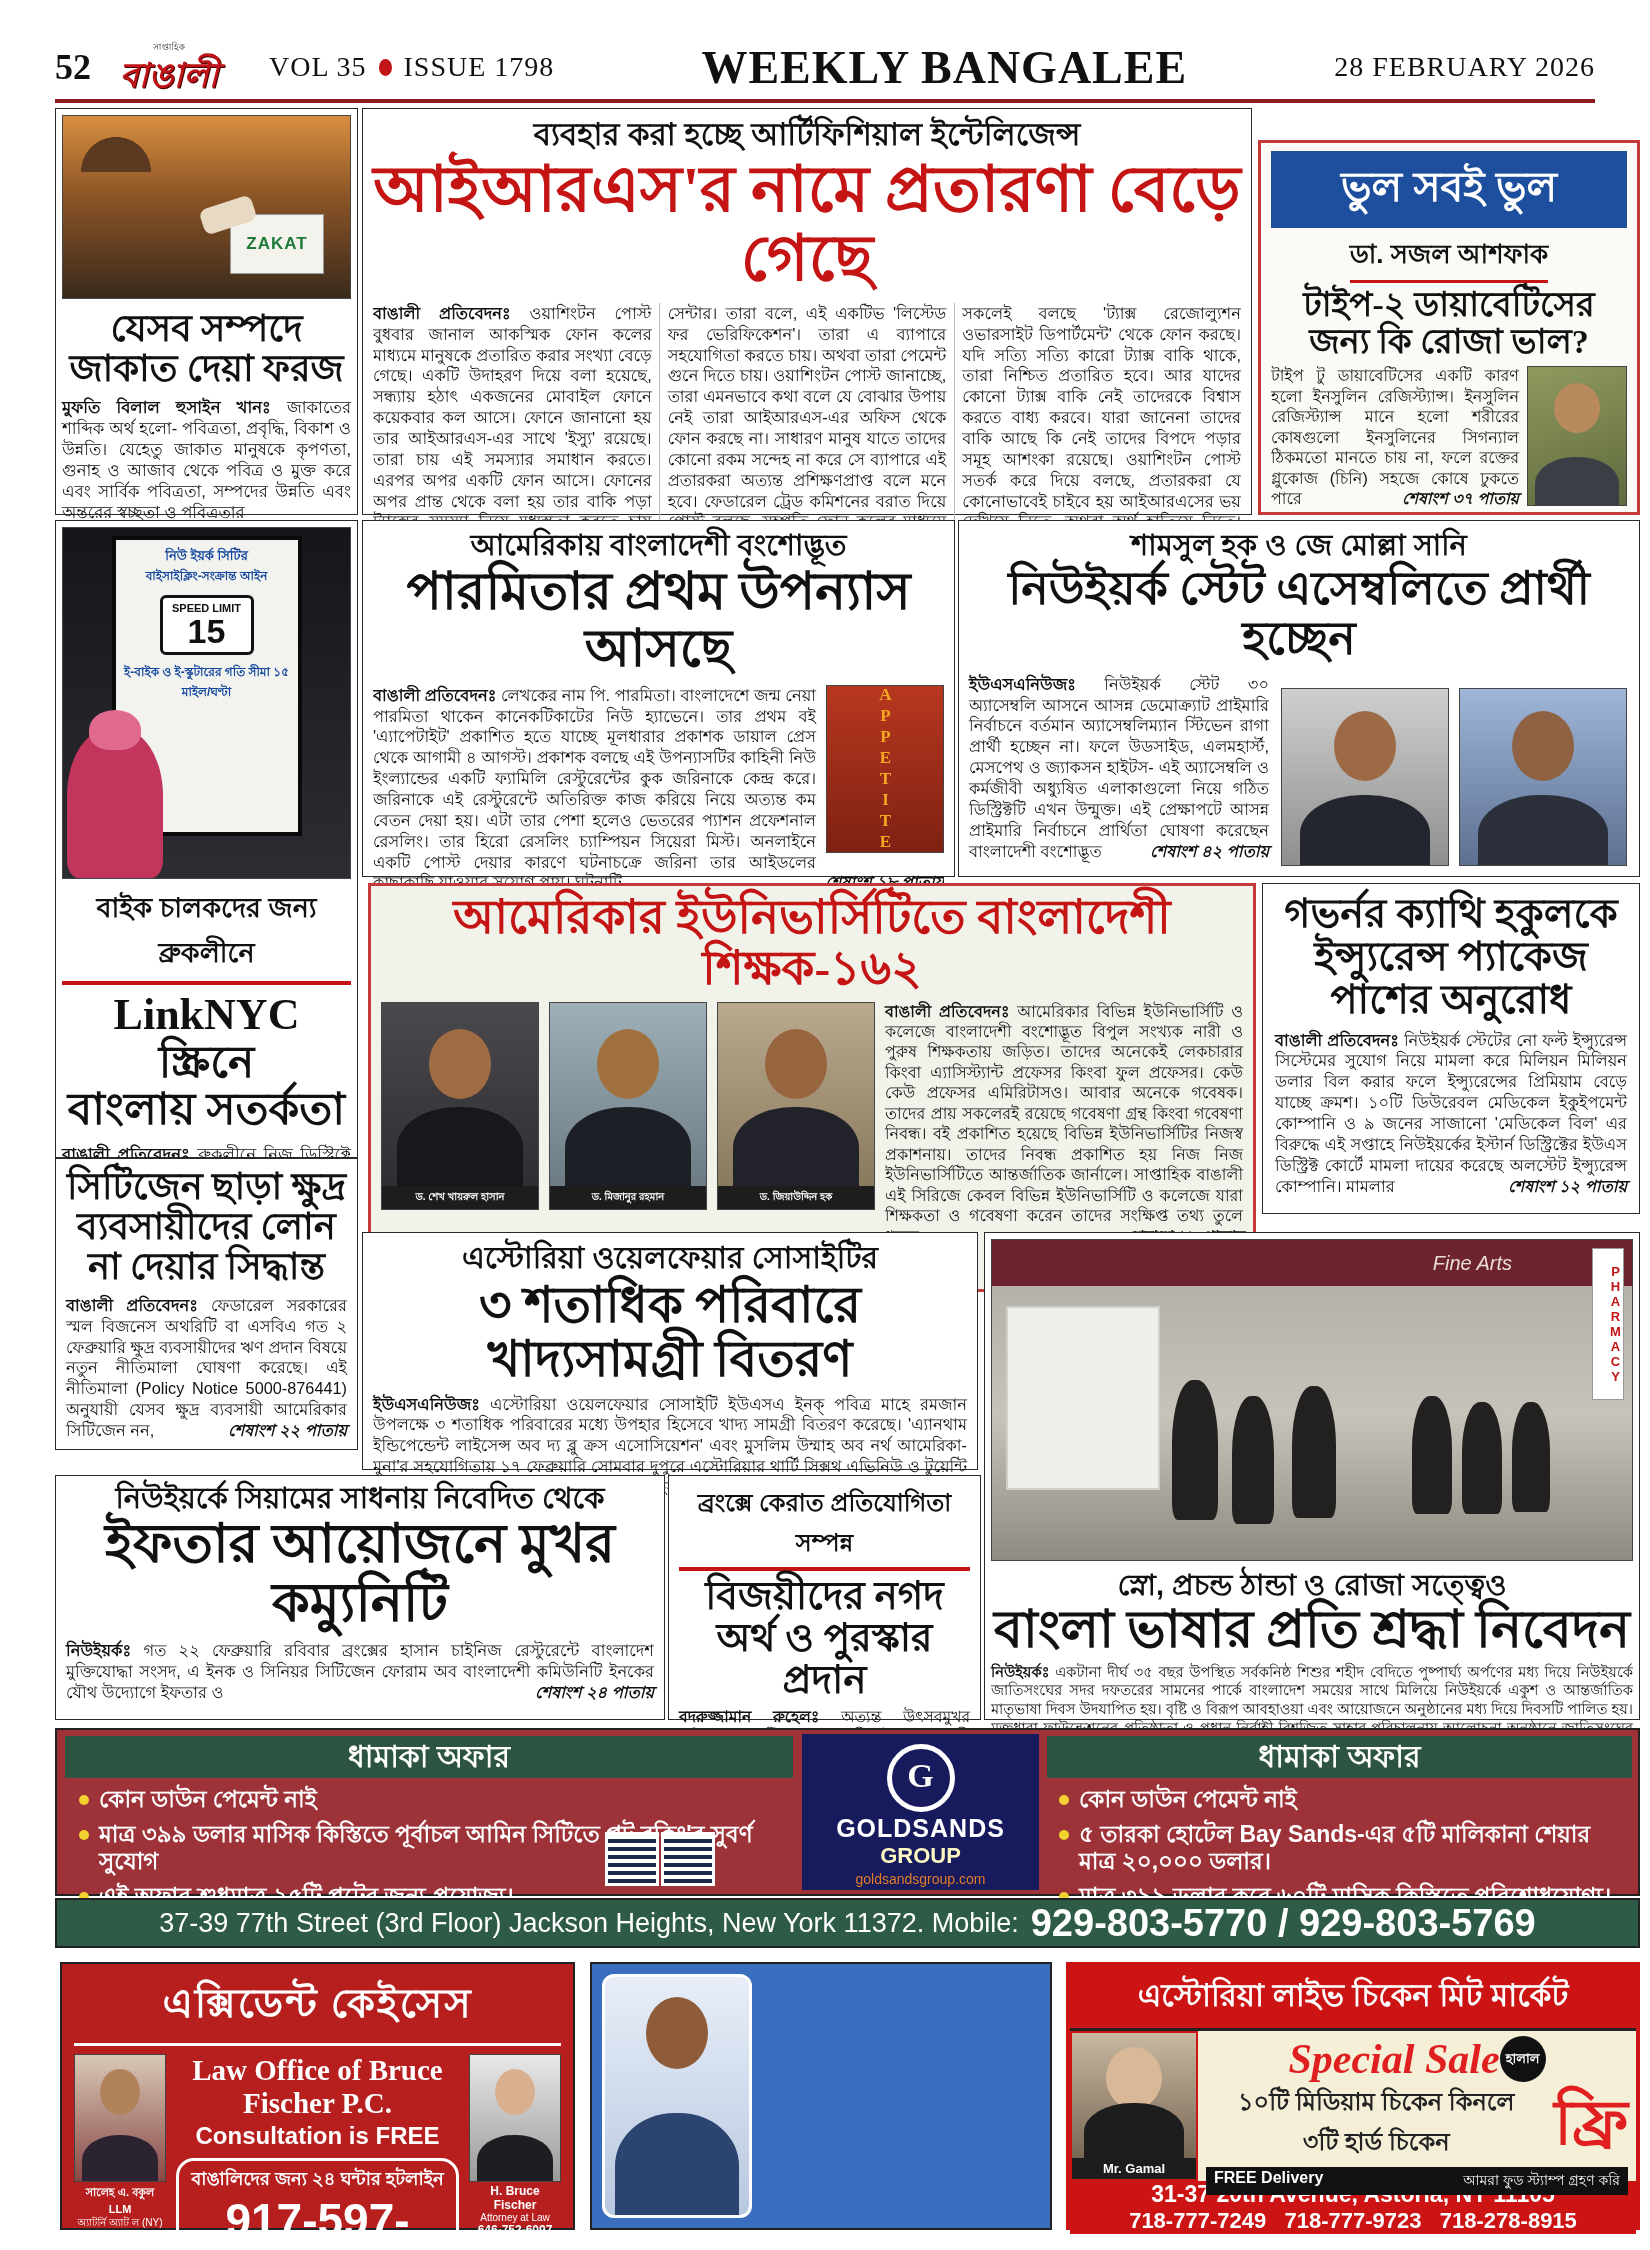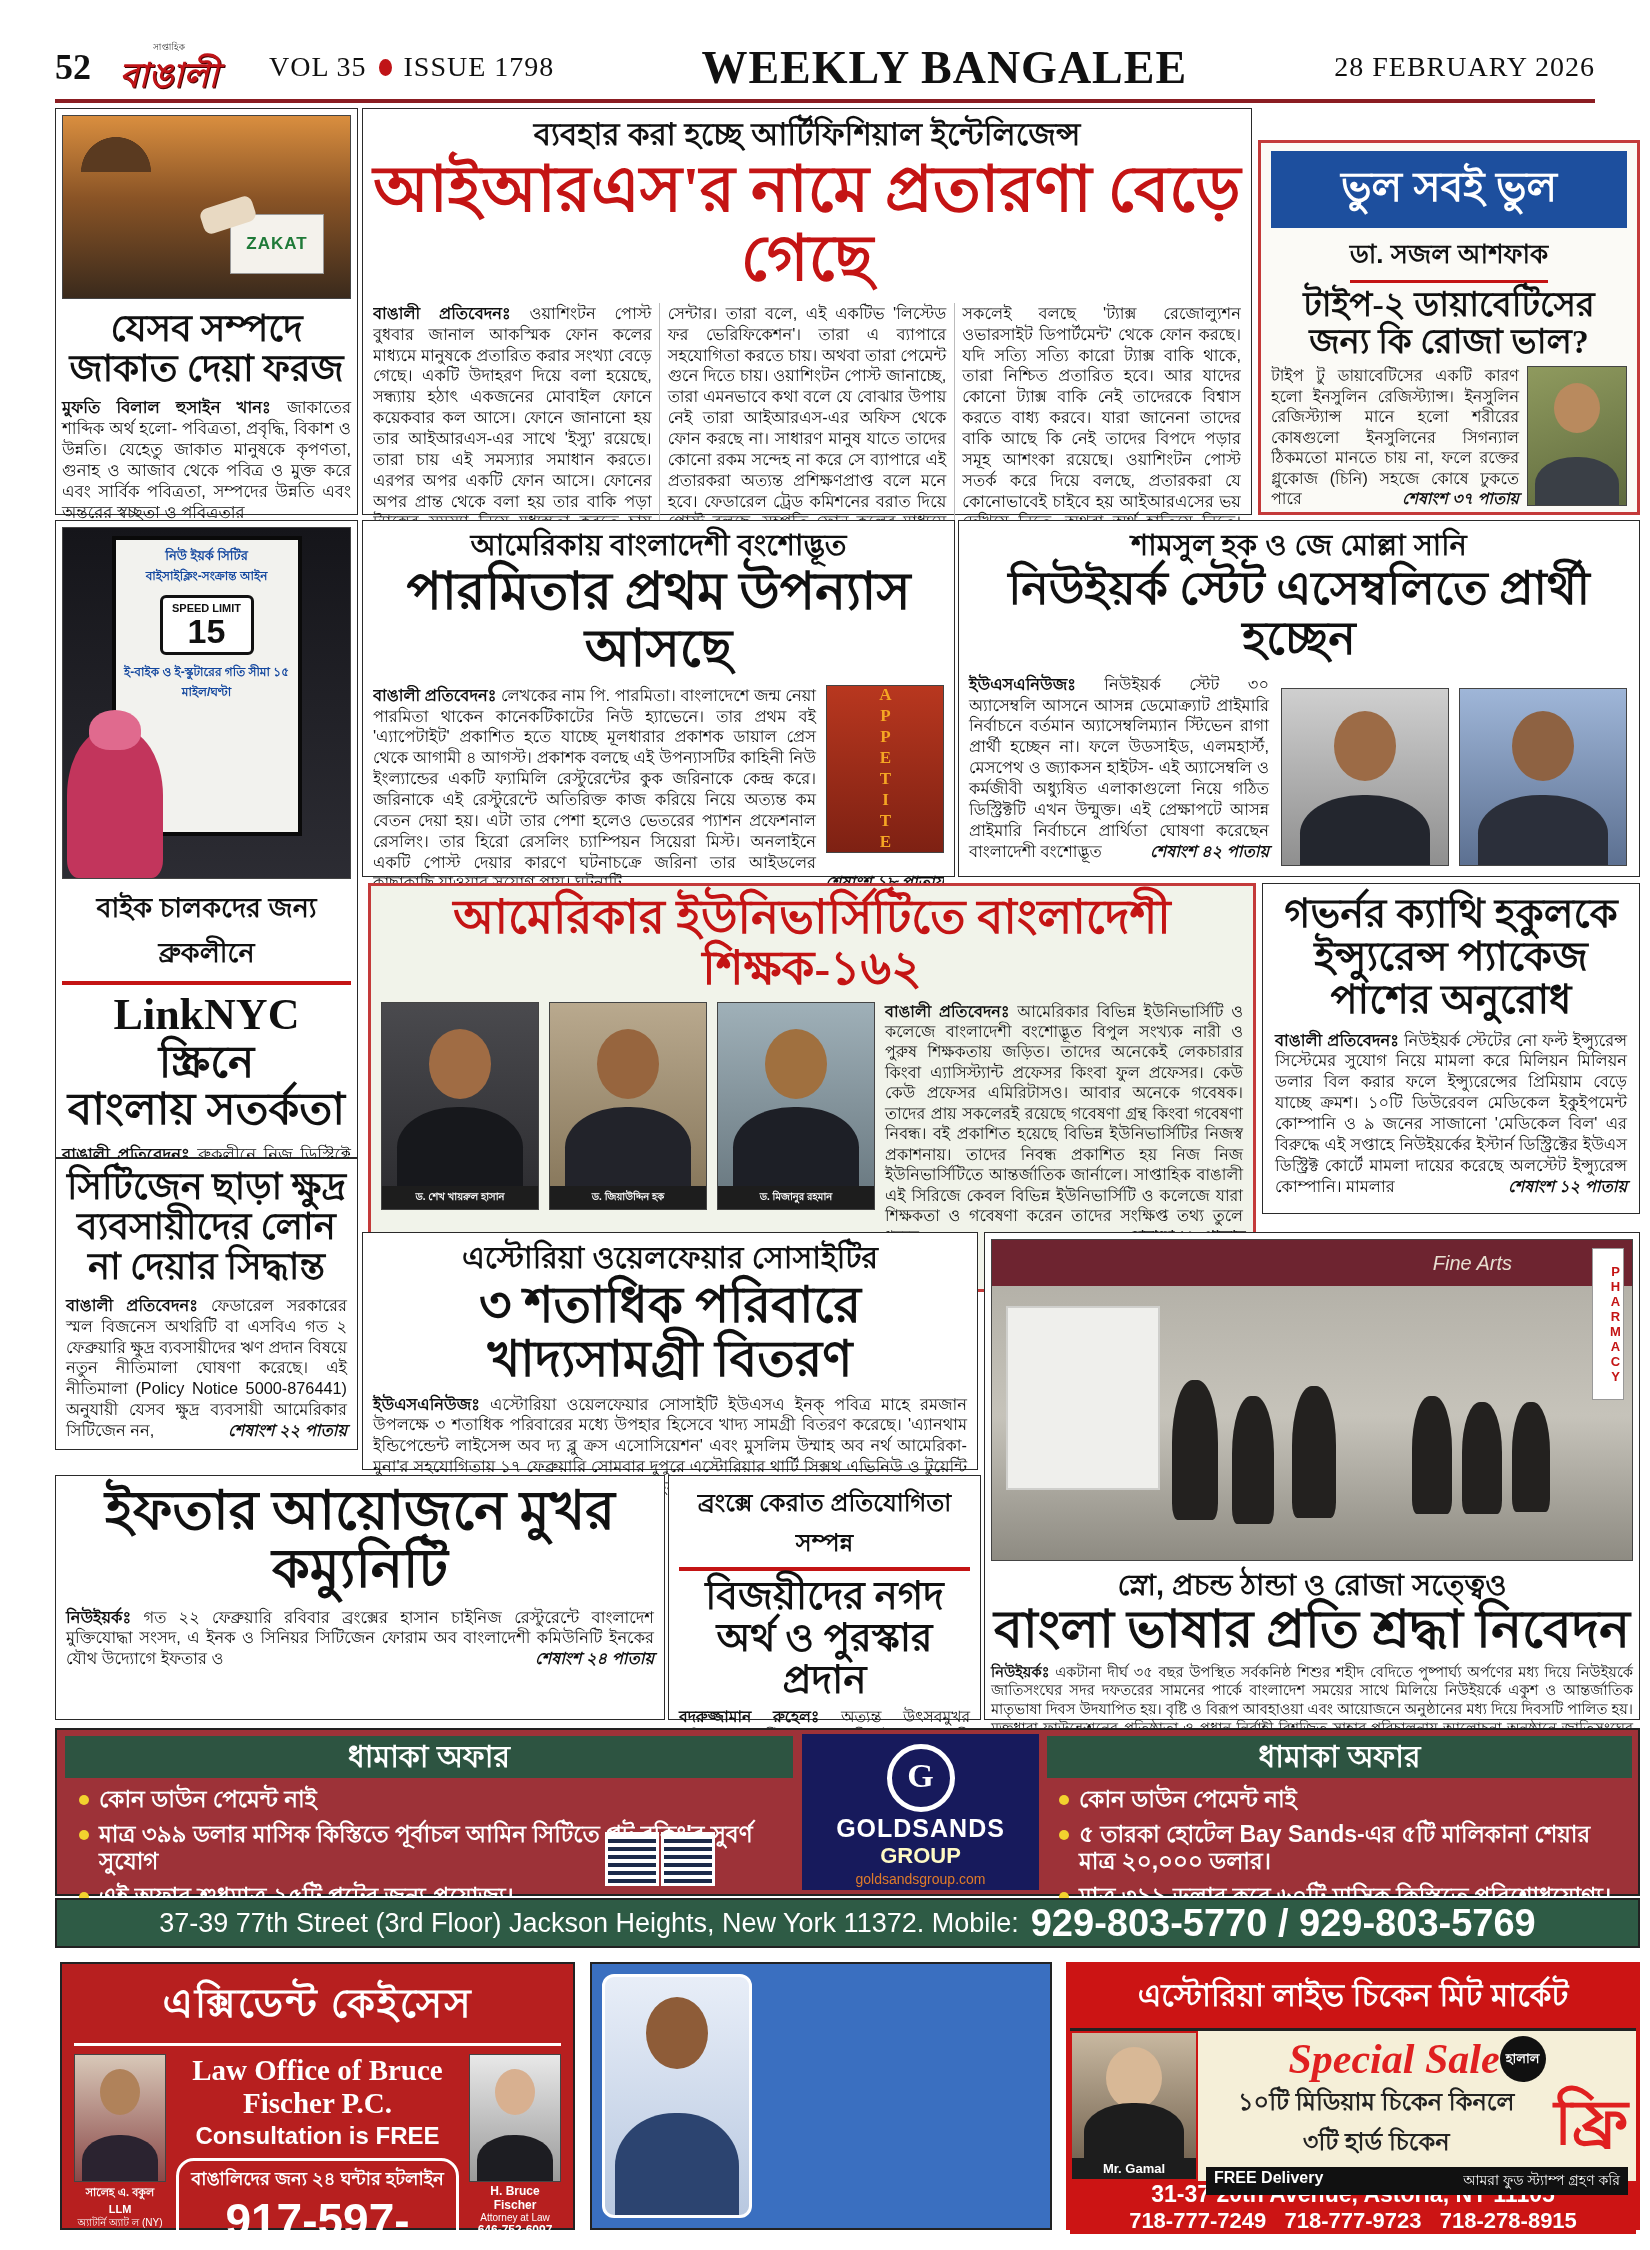--- a/index.html
+++ b/index.html
@@ -161,29 +161,29 @@
 
   <div class="box" style="left:368px;top:883px;width:888px;height:409px;border:3.5px solid #c43a3a;background:#f1f3ea;padding:6px 10px;">
     <div class="headline" style="font-size:47px;color:#c41414;">আমেরিকার ইউনিভার্সিটিতে বাংলাদেশী শিক্ষক-১৬২</div>
     <div style="display:flex;gap:10px;margin-top:8px;">
       <div style="display:flex;gap:10px;flex:none;">
         <div class="photo" style="width:158px;height:208px;background:linear-gradient(180deg,#4a4a4e 0%,#2b2b2f 100%);">
           <div class="p-head" style="top:26px;width:62px;height:70px;background:#a06c44;"></div>
           <div class="p-body" style="bottom:18px;width:126px;height:84px;background:#17181c;"></div>
           <div class="caption-bar">ড. শেখ খায়রুল হাসান</div>
         </div>
+        <div class="photo" style="width:158px;height:208px;background:linear-gradient(180deg,#9fb0b8 0%,#66757d 100%);">
+          <div class="p-head" style="top:26px;width:62px;height:70px;background:#a0703f;"></div>
+          <div class="p-body" style="bottom:18px;width:126px;height:84px;background:#1d1f26;"></div>
+          <div class="caption-bar">ড. মিজানুর রহমান</div>
+        </div>
         <div class="photo" style="width:158px;height:208px;background:linear-gradient(180deg,#b9a98e 0%,#837357 100%);">
           <div class="p-head" style="top:26px;width:62px;height:70px;background:#97653e;"></div>
           <div class="p-body" style="bottom:18px;width:126px;height:84px;background:#22232a;"></div>
           <div class="caption-bar">ড. জিয়াউদ্দিন হক</div>
-        </div>
-        <div class="photo" style="width:158px;height:208px;background:linear-gradient(180deg,#9fb0b8 0%,#66757d 100%);">
-          <div class="p-head" style="top:26px;width:62px;height:70px;background:#a0703f;"></div>
-          <div class="p-body" style="bottom:18px;width:126px;height:84px;background:#1d1f26;"></div>
-          <div class="caption-bar">ড. মিজানুর রহমান</div>
         </div>
       </div>
       <div class="bodytext" style="font-size:16px;flex:1;">
         <span class="lead">বাঙালী প্রতিবেদনঃ</span>
         <span>আমেরিকার বিভিন্ন ইউনিভার্সিটি ও কলেজে বাংলাদেশী বংশোদ্ভূত বিপুল সংখ্যক নারী ও পুরুষ শিক্ষকতায় জড়িত। তাদের অনেকেই লেকচারার কিংবা এ্যাসিস্ট্যান্ট প্রফেসর কিংবা ফুল প্রফেসর। কেউ কেউ প্রফেসর এমিরিটাসও। আবার অনেকে গবেষক। তাদের প্রায় সকলেরই রয়েছে গবেষণা গ্রন্থ কিংবা গবেষণা নিবন্ধ। বই প্রকাশিত হয়েছে বিভিন্ন ইউনিভার্সিটির নিজস্ব প্রকাশনায়। তাদের নিবন্ধ প্রকাশিত হয় নিজ নিজ ইউনিভার্সিটিতে আন্তর্জাতিক জার্নালে। সাপ্তাহিক বাঙালী এই সিরিজে কেবল বিভিন্ন ইউনিভার্সিটি ও কলেজে যারা শিক্ষকতা ও গবেষণা করেন তাদের সংক্ষিপ্ত তথ্য তুলে ধরছে</span>
         <span class="cont">শেষাংশ ১৮ পাতায়</span>
       </div>
     </div>
   </div>
 
@@ -234,20 +234,21 @@
     <div class="kicker" style="font-size:29px;margin-top:8px;">স্নো, প্রচন্ড ঠান্ডা ও রোজা সত্ত্বেও</div>
     <div class="headline" style="font-size:52px;">বাংলা ভাষার প্রতি শ্রদ্ধা নিবেদন</div>
     <div class="bodytext" style="font-size:14.6px;margin-top:4px;">
       <span class="lead">নিউইয়র্কঃ</span>
       <span>একটানা দীর্ঘ ৩৫ বছর উপস্থিত সর্বকনিষ্ঠ শিশুর শহীদ বেদিতে পুষ্পার্ঘ্য অর্পণের মধ্য দিয়ে নিউইয়র্কে জাতিসংঘের সদর দফতরের সামনের পার্কে বাংলাদেশ সময়ের সাথে মিলিয়ে নিউইয়র্কে একুশ ও আন্তর্জাতিক মাতৃভাষা দিবস উদযাপিত হয়। বৃষ্টি ও বিরূপ আবহাওয়া এবং আয়োজনে অনুষ্ঠানের মধ্য দিয়ে দিবসটি পালিত হয়। মুক্তধারা ফাউন্ডেশনের প্রতিষ্ঠাতা ও প্রধান নির্বাহী বিশ্বজিত সাহার পরিচালনায় আলোচনা অনুষ্ঠানে জাতিসংঘের অবসরপ্রাপ্ত সিনিয়র অর্থনীতিবিদ ও নিউইয়র্ক</span>
       <span class="cont">শেষাংশ ৪০ পাতায়</span>
     </div>
   </div>
 
   <div class="box" style="left:55px;top:1475px;width:610px;height:245px;padding:6px 10px;">
+    <div class="kicker" style="font-size:29px;">নিউইয়র্কে সিয়ামের সাধনায় নিবেদিত থেকে</div>
     <div class="headline" style="font-size:54px;">ইফতার আয়োজনে মুখর কম্যুনিটি</div>
     <div style="display:flex;gap:12px;margin-top:8px;">
       <div class="bodytext" style="font-size:16.3px;flex:1;">
         <span class="lead">নিউইয়র্কঃ</span>
         <span>গত ২২ ফেব্রুয়ারি রবিবার ব্রংক্সের হাসান চাইনিজ রেস্টুরেন্টে বাংলাদেশ মুক্তিযোদ্ধা সংসদ, এ ইনক ও সিনিয়র সিটিজেন ফোরাম অব বাংলাদেশী কমিউনিটি ইনকের যৌথ উদ্যোগে ইফতার ও</span>
         <span class="cont">শেষাংশ ২৪ পাতায়</span>
       </div>
     </div>
   </div>
 

